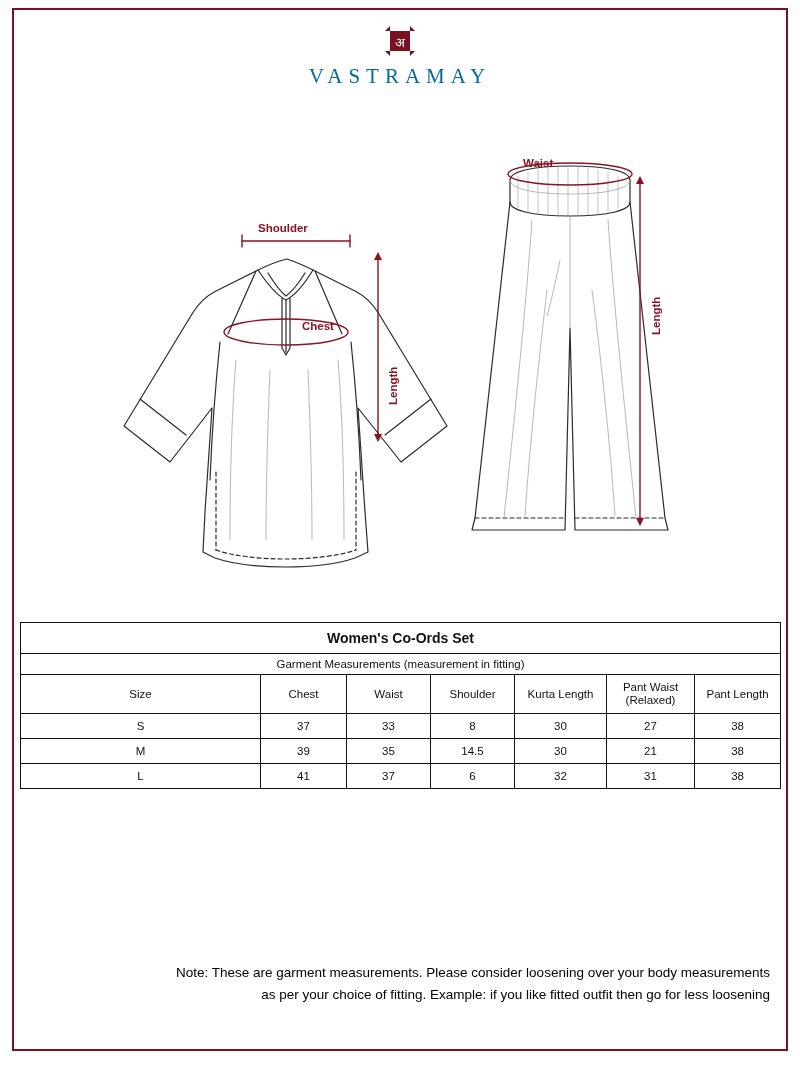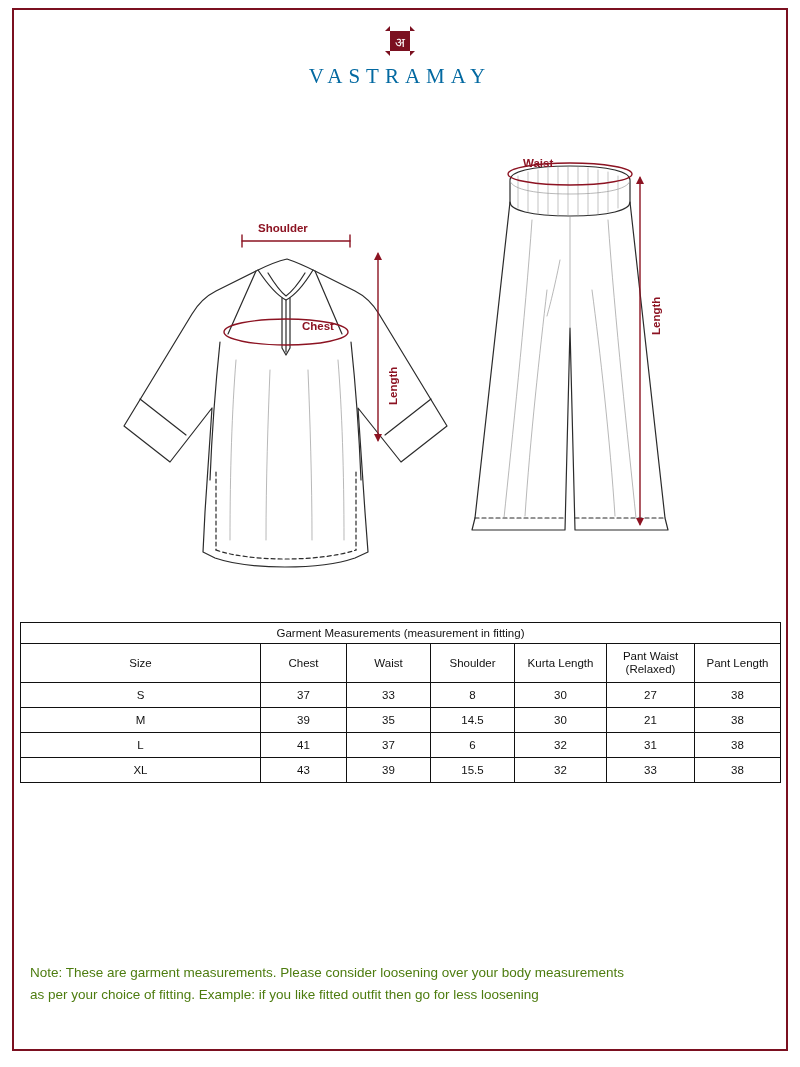--- a/index.html
+++ b/index.html
@@ -110,23 +110,23 @@
   }
   .hdr-2line {
     line-height: 1.15;
   }
   
   .note {
     position: absolute;
     left: 30px;
     top: 962px;
     width: 740px;
-    text-align: left;
+    text-align: right;
     font-size: 13.5px;
-    color: #4d7c0f;
+    color: #000000;
     line-height: 1.65;
   }
   .note div { white-space: nowrap; }
 </style>
 </head>
 <body>
 
 <div class="page">
 
   <div class="outer-border"></div>
@@ -270,20 +270,23 @@
         <col style="width:240px">
         <col style="width:86px">
         <col style="width:84px">
         <col style="width:84px">
         <col style="width:92px">
         <col style="width:88px">
         <col style="width:86px">
       </colgroup>
       <tbody>
         <tr>
+          <td class="tbl-title" colspan="7">Women's Co-Ords Set</td>
+        </tr>
+        <tr>
           <td class="tbl-sub" colspan="7">Garment Measurements (measurement in fitting)</td>
         </tr>
         <tr class="hdr">
           <td>Size</td>
           <td>Chest</td>
           <td>Waist</td>
           <td>Shoulder</td>
           <td>Kurta Length</td>
           <td class="hdr-2line">
             <span>Pant Waist</span><br>
@@ -312,29 +315,20 @@
         </tr>
         <tr>
           <td class="sz">L</td>
           <td>41</td>
           <td>37</td>
           <td>6</td>
           <td>32</td>
           <td>31</td>
           <td>38</td>
         </tr>
-        <tr>
-          <td class="sz">XL</td>
-          <td>43</td>
-          <td>39</td>
-          <td>15.5</td>
-          <td>32</td>
-          <td>33</td>
-          <td>38</td>
-        </tr>
       </tbody>
     </table>
   </div>
 
   <div class="note">
     <div>Note: These are garment measurements. Please consider loosening over your body measurements</div>
     <div>as per your choice of fitting. Example: if you like fitted outfit then go for less loosening</div>
   </div>
 
 </div>

